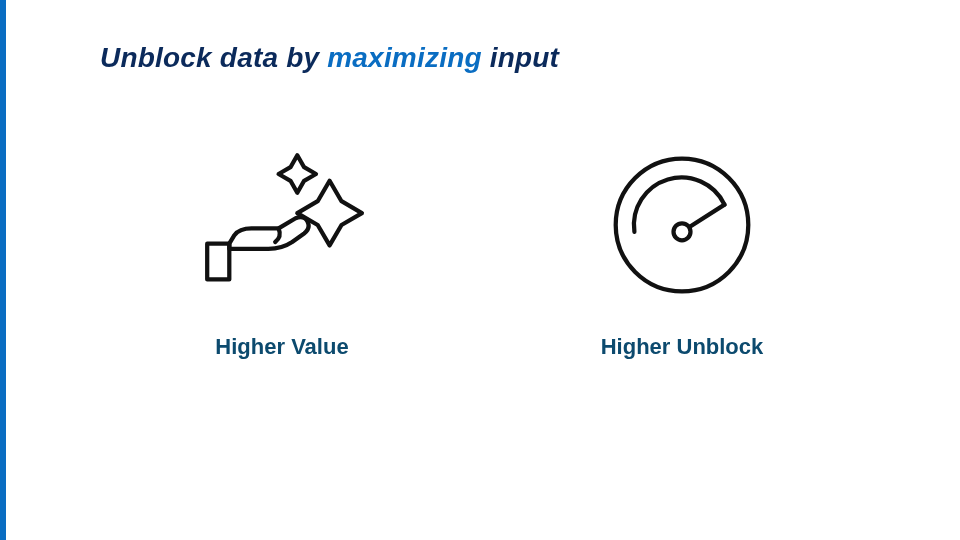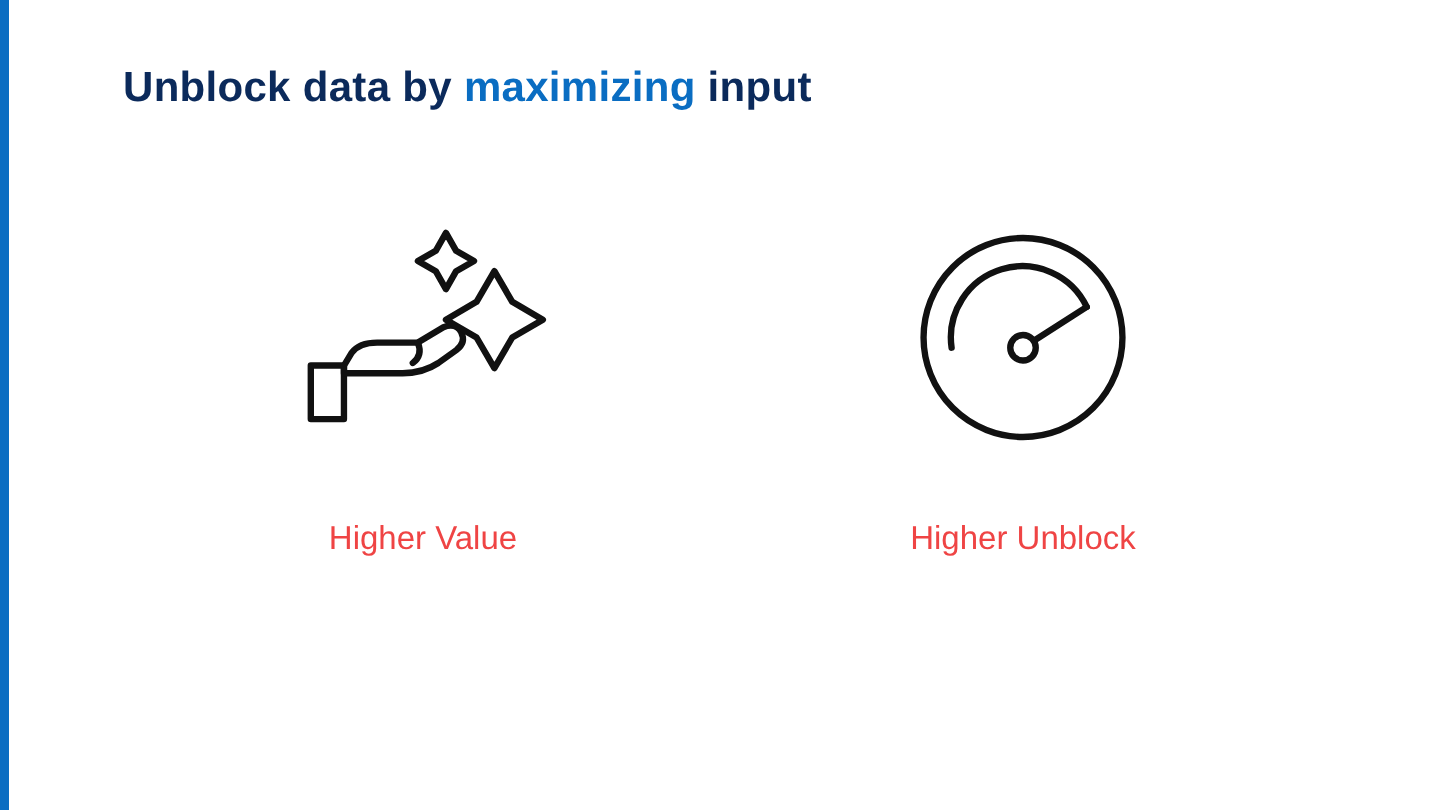--- a/index.html
+++ b/index.html
@@ -20,26 +20,27 @@
   .accent-bar {
     position: absolute;
     left: 0;
     top: 0;
     width: 6px;
     height: 540px;
     background: #0a6dc2;
   }
   .title {
     position: absolute;
-    left: 82px;
+    left: 100px;
     top: 42px;
     font-size: 28px;
     font-weight: 700;
     color: #0b2a5b;
     letter-spacing: 0.2px;
+    font-style: italic;
   }
   .title .hl {
     color: #0a6dc2;
   }
   .content {
     position: absolute;
     left: 82px;
     top: 140px;
     width: 800px;
     display: flex;
@@ -56,24 +57,24 @@
     height: 170px;
     display: flex;
     align-items: center;
     justify-content: center;
   }
   .icon-box svg {
     width: 170px;
     height: 170px;
   }
   .caption {
-    margin-top: 36px;
+    margin-top: 24px;
     font-size: 22px;
-    font-weight: 400;
-    color: #ef4444;
+    font-weight: 700;
+    color: #0c4a6e;
     text-align: center;
   }
 </style>
 </head>
 <body>
 
 <div class="slide">
 
   <div class="accent-bar"></div>
 

